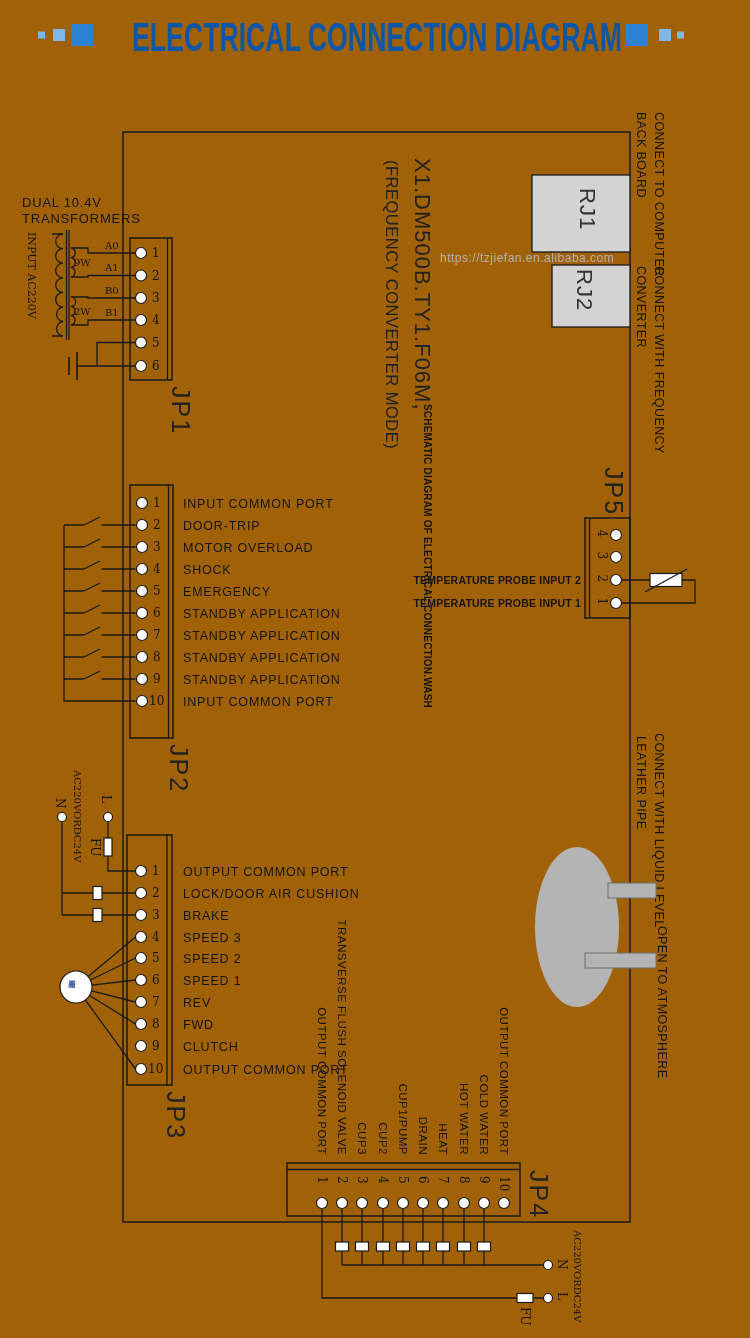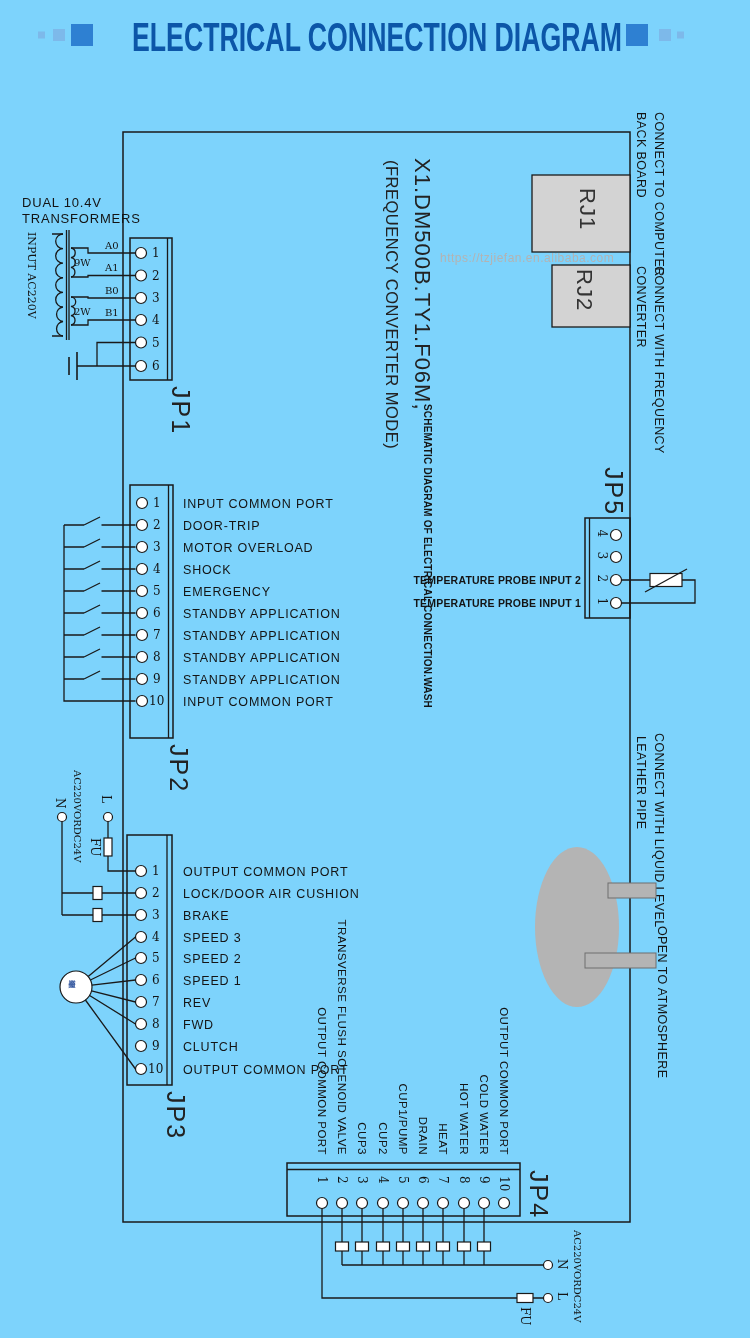--- a/index.html
+++ b/index.html
@@ -1,16 +1,16 @@
 <!DOCTYPE html>
 <html><head>
 <meta charset="utf-8">
 <style>
   html,body{margin:0;padding:0;background:#ffffff;}
-  .page{position:relative;width:750px;height:1338px;background:#7dd3fc;overflow:hidden;}
+  .page{position:relative;width:750px;height:1338px;background:#a16207;overflow:hidden;}
   svg{position:absolute;left:0;top:0;}
   svg text{font-family:"Liberation Sans",sans-serif;fill:#141414;}
   .ln{fill:none;stroke:#1a1a1a;stroke-width:1.3;}
   .ln2{fill:none;stroke:#1a1a1a;stroke-width:1.6;}
   .nofill{fill:none;stroke:#1a1a1a;stroke-width:1.5;}
   .pinc{fill:#fff;stroke:#1a1a1a;stroke-width:1.2;}
   .comp{fill:#fff;stroke:#1a1a1a;stroke-width:1.2;}
   .graybox{fill:#d3d3d3;stroke:#1a1a1a;stroke-width:1.3;}
   .sensor{fill:#b4b4b4;}
   .stub{fill:#b4b4b4;stroke:#6e6e6e;stroke-width:1;}

